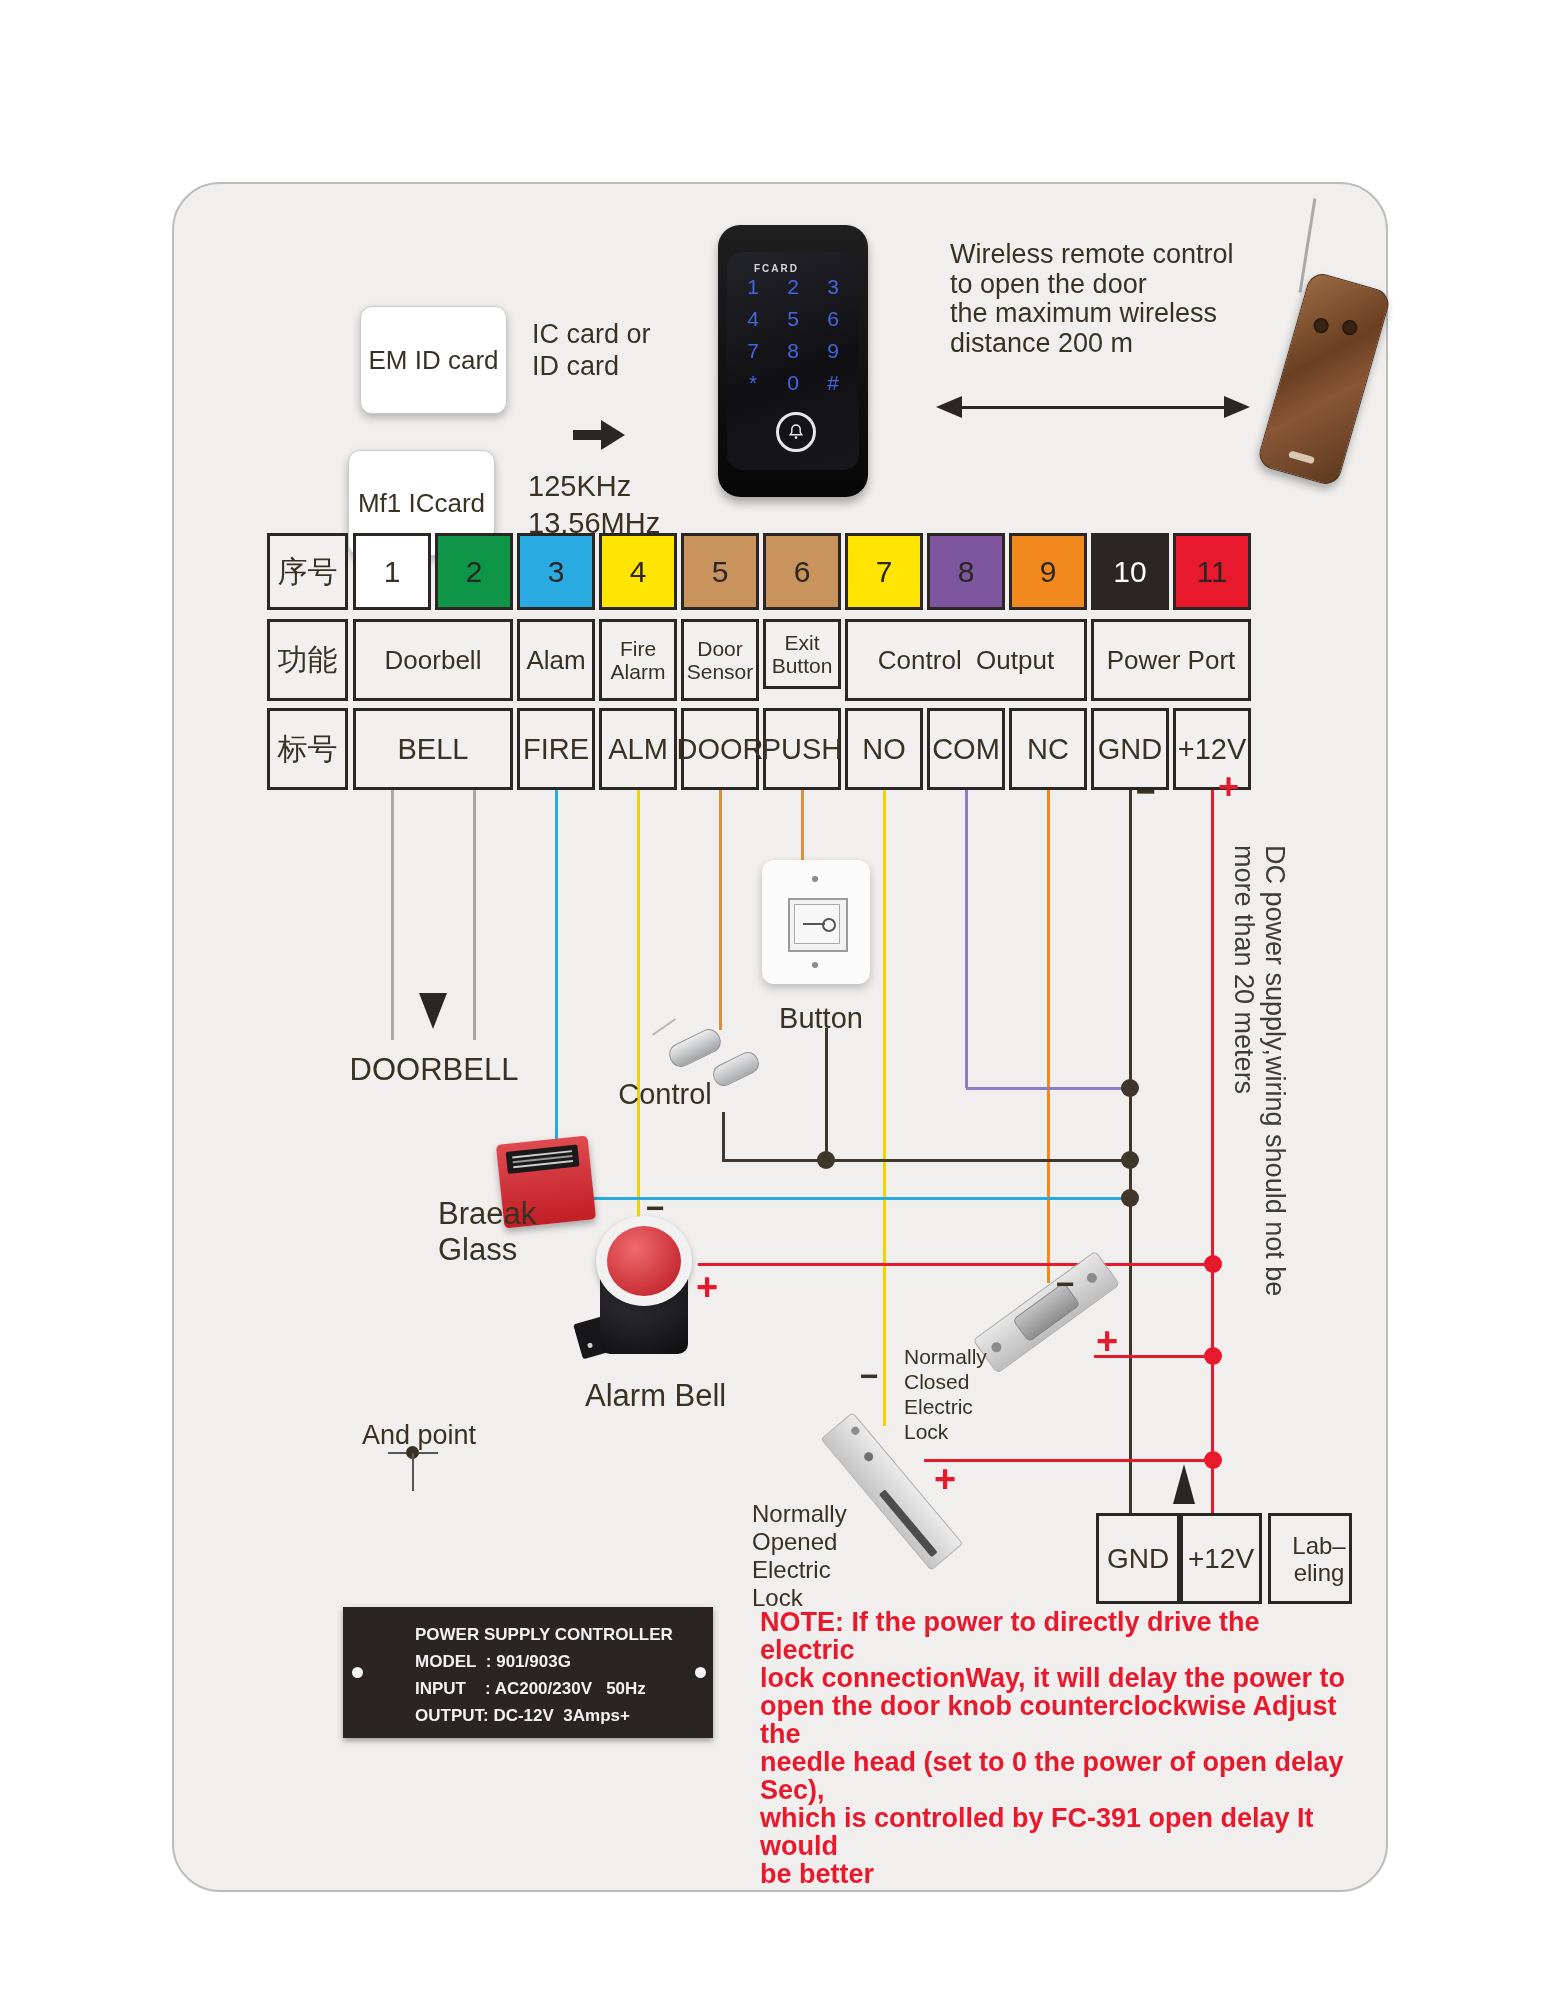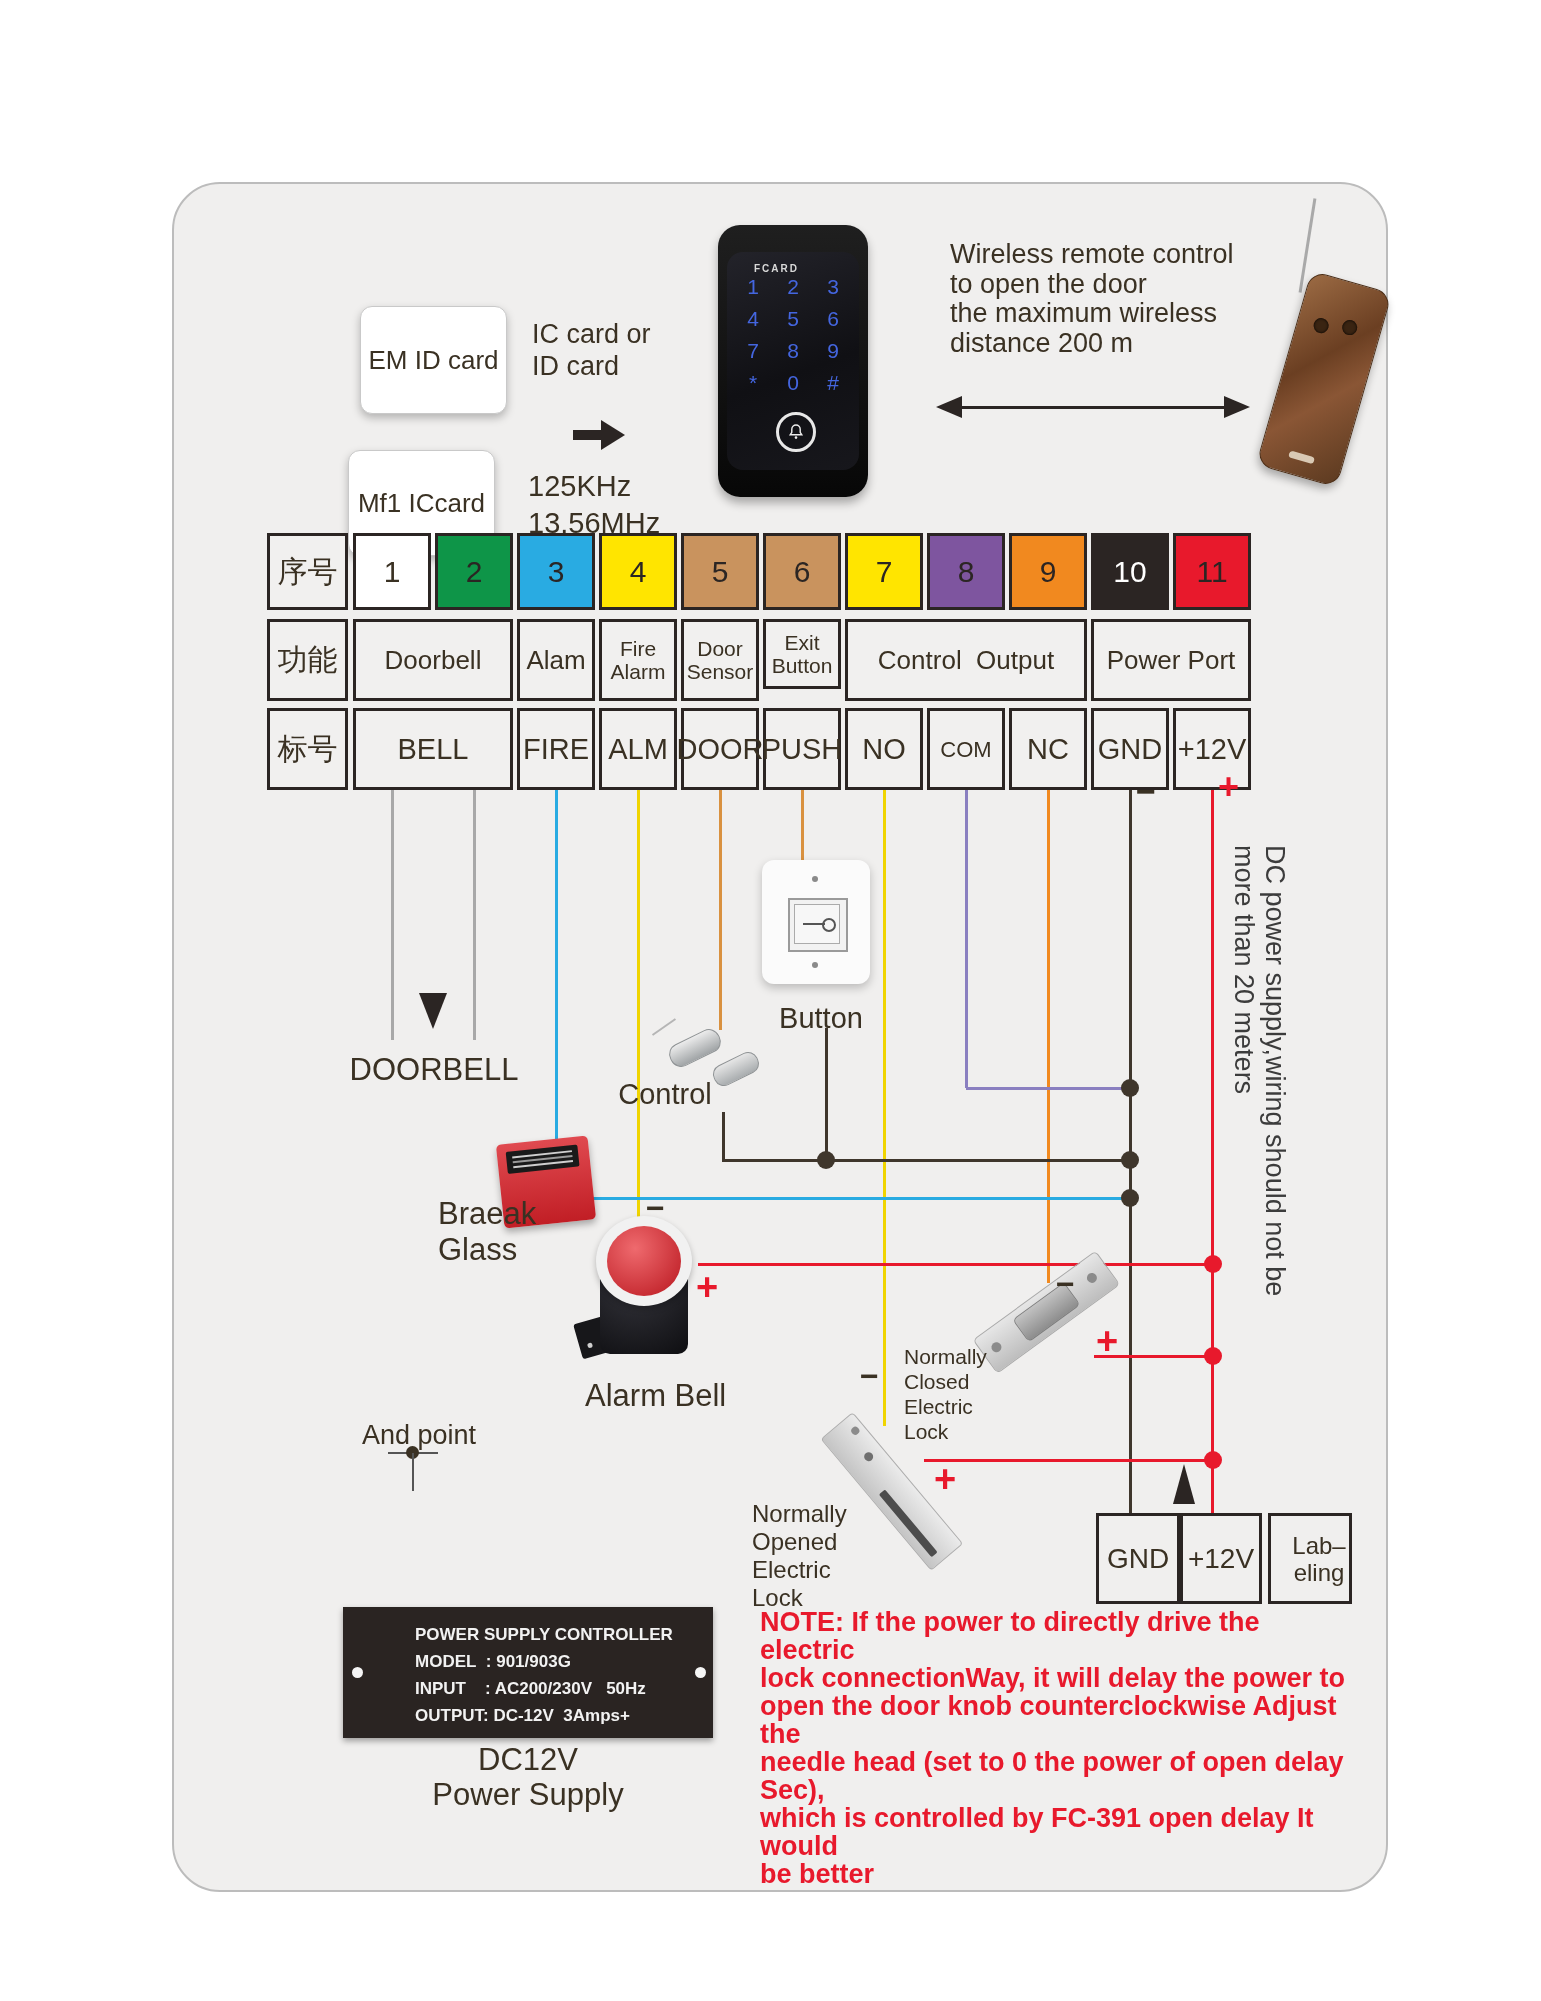--- a/index.html
+++ b/index.html
@@ -135,21 +135,21 @@
       <div class="tcell pre" style="left: 763px; top: 619px; width: 78px; height: 70px; background: rgb(241, 240, 239); color: rgb(58, 49, 35); font-size: 21px; line-height: 23px;">Exit
 Button</div>
       <div class="tcell pre" style="left: 845px; top: 619px; width: 242px; height: 82px; background: rgb(241, 240, 239); color: rgb(58, 49, 35); font-size: 26px; line-height: 28px;">Control&nbsp; Output</div>
       <div class="tcell pre" style="left: 1091px; top: 619px; width: 160px; height: 82px; background: rgb(241, 240, 239); color: rgb(58, 49, 35); font-size: 26px; line-height: 28px;">Power Port</div>
       <div class="tcell" style="left: 353px; top: 708px; width: 160px; height: 82px; background: rgb(241, 240, 239); color: rgb(58, 49, 35); font-size: 29px; line-height: 31px;">BELL</div>
       <div class="tcell" style="left: 517px; top: 708px; width: 78px; height: 82px; background: rgb(241, 240, 239); color: rgb(58, 49, 35); font-size: 29px; line-height: 31px;">FIRE</div>
       <div class="tcell" style="left: 599px; top: 708px; width: 78px; height: 82px; background: rgb(241, 240, 239); color: rgb(58, 49, 35); font-size: 29px; line-height: 31px;">ALM</div>
       <div class="tcell" style="left: 681px; top: 708px; width: 78px; height: 82px; background: rgb(241, 240, 239); color: rgb(58, 49, 35); font-size: 29px; line-height: 31px;">DOOR</div>
       <div class="tcell" style="left: 763px; top: 708px; width: 78px; height: 82px; background: rgb(241, 240, 239); color: rgb(58, 49, 35); font-size: 29px; line-height: 31px;">PUSH</div>
       <div class="tcell" style="left: 845px; top: 708px; width: 78px; height: 82px; background: rgb(241, 240, 239); color: rgb(58, 49, 35); font-size: 29px; line-height: 31px;">NO</div>
-      <div class="tcell" style="left: 927px; top: 708px; width: 78px; height: 82px; background: rgb(241, 240, 239); color: rgb(58, 49, 35); font-size: 22px; line-height: 31px;">COM</div>
+      <div class="tcell" style="left: 927px; top: 708px; width: 78px; height: 82px; background: rgb(241, 240, 239); color: rgb(58, 49, 35); font-size: 29px; line-height: 31px;">COM</div>
       <div class="tcell" style="left: 1009px; top: 708px; width: 78px; height: 82px; background: rgb(241, 240, 239); color: rgb(58, 49, 35); font-size: 29px; line-height: 31px;">NC</div>
       <div class="tcell" style="left: 1091px; top: 708px; width: 78px; height: 82px; background: rgb(241, 240, 239); color: rgb(58, 49, 35); font-size: 29px; line-height: 31px;">GND</div>
       <div class="tcell" style="left: 1173px; top: 708px; width: 78px; height: 82px; background: rgb(241, 240, 239); color: rgb(58, 49, 35); font-size: 29px; line-height: 31px;">+12V</div>
     </div>
 
   <div id="wires" class="abs">
       <div class="wire" style="left: 391px; top: 790px; width: 3px; height: 250px; background: rgb(168, 168, 168);"></div>
       <div class="wire" style="left: 473px; top: 790px; width: 3px; height: 250px; background: rgb(168, 168, 168);"></div>
       <div class="wire" style="left: 555px; top: 790px; width: 3px; height: 352px; background: rgb(41, 171, 226);"></div>
       <div class="wire" style="left: 637px; top: 790px; width: 3px; height: 432px; background: rgb(240, 212, 0);"></div>
@@ -278,22 +278,20 @@
   <div class="blackbox">
     <div class="screw" style="left:9px;top:60px;"></div>
     <div class="screw" style="left:352px;top:60px;"></div>
     <div class="txt">
       <div>POWER SUPPLY CONTROLLER</div>
       <div>MODEL&nbsp; : 901/903G</div>
       <div>INPUT&nbsp;&nbsp;&nbsp; : AC200/230V&nbsp;&nbsp;&nbsp;50Hz</div>
       <div>OUTPUT: DC-12V&nbsp; 3Amps+</div>
     </div>
   </div>
-  <div class="lbl pre" style="left:343px;top:1742px;width:370px;text-align:center;font-size:31px;line-height:35px;">DC12V
-Power Supply</div>
 
   <div class="note pre">NOTE: If the power to directly drive the electric
 lock connectionWay, it will delay the power to
 open the door knob counterclockwise Adjust the
 needle head (set to 0 the power of open delay Sec),
 which is controlled by FC-391 open delay It would
 be better</div>
 
 </div>
 

